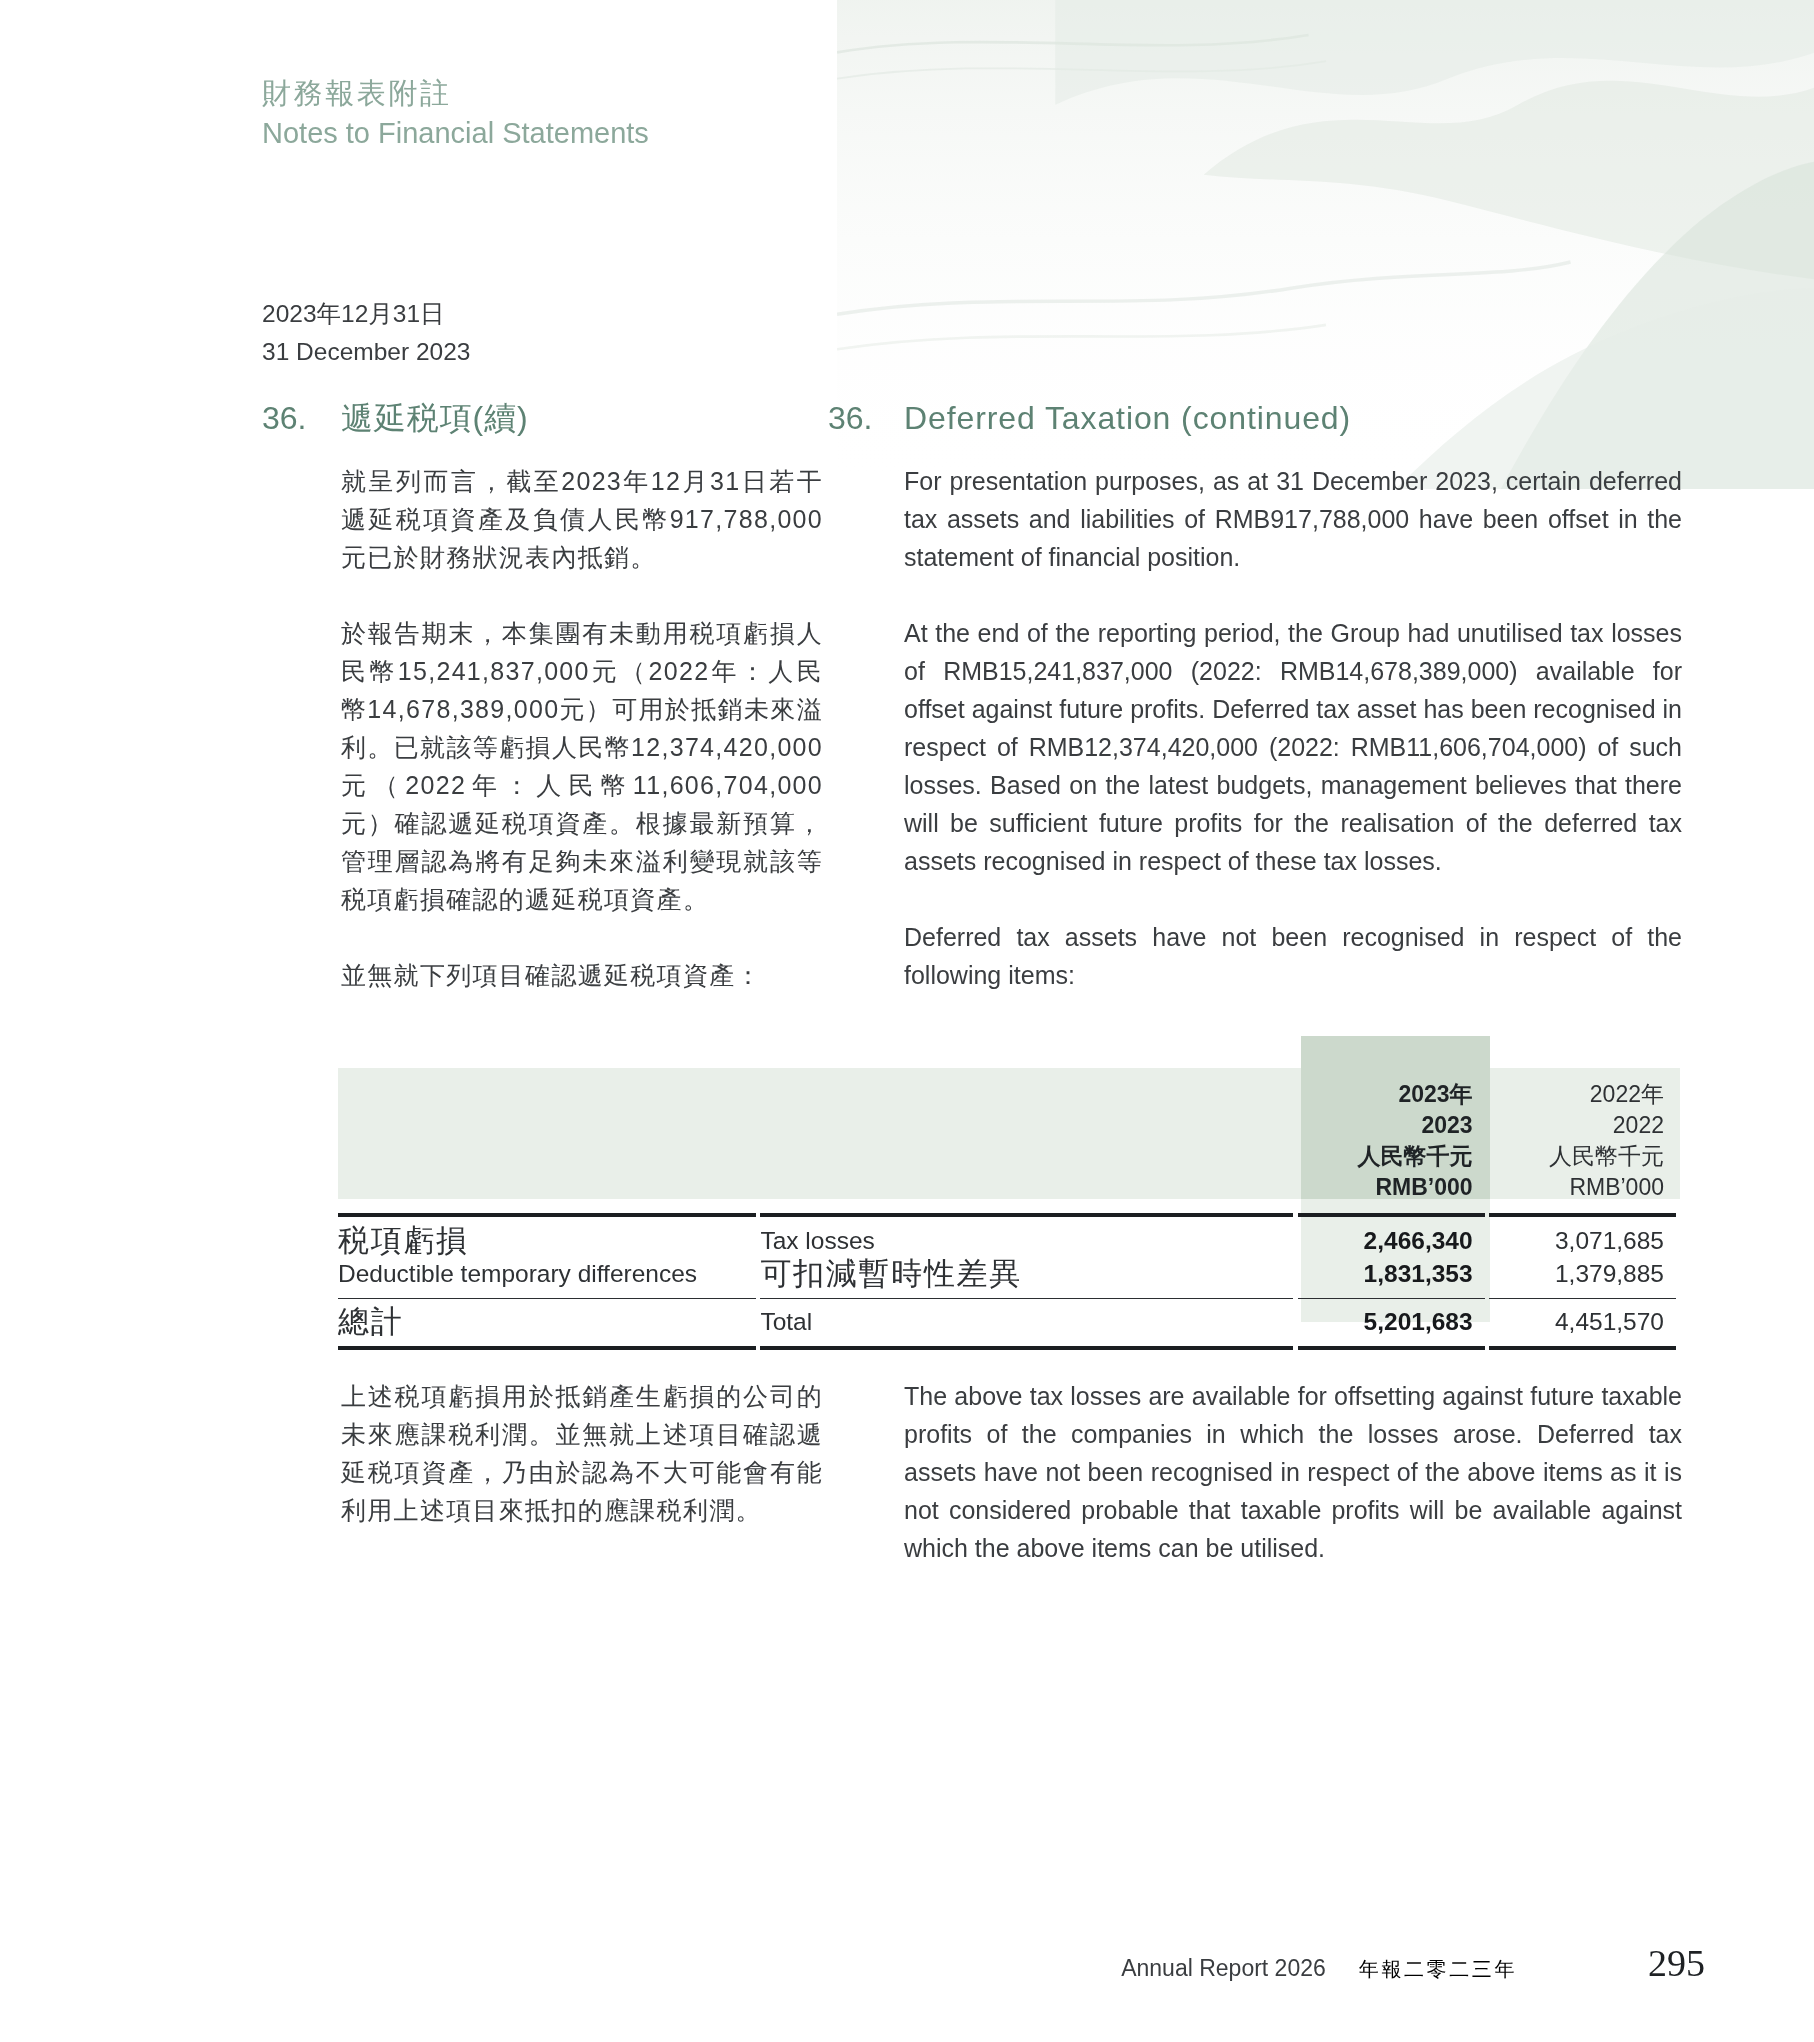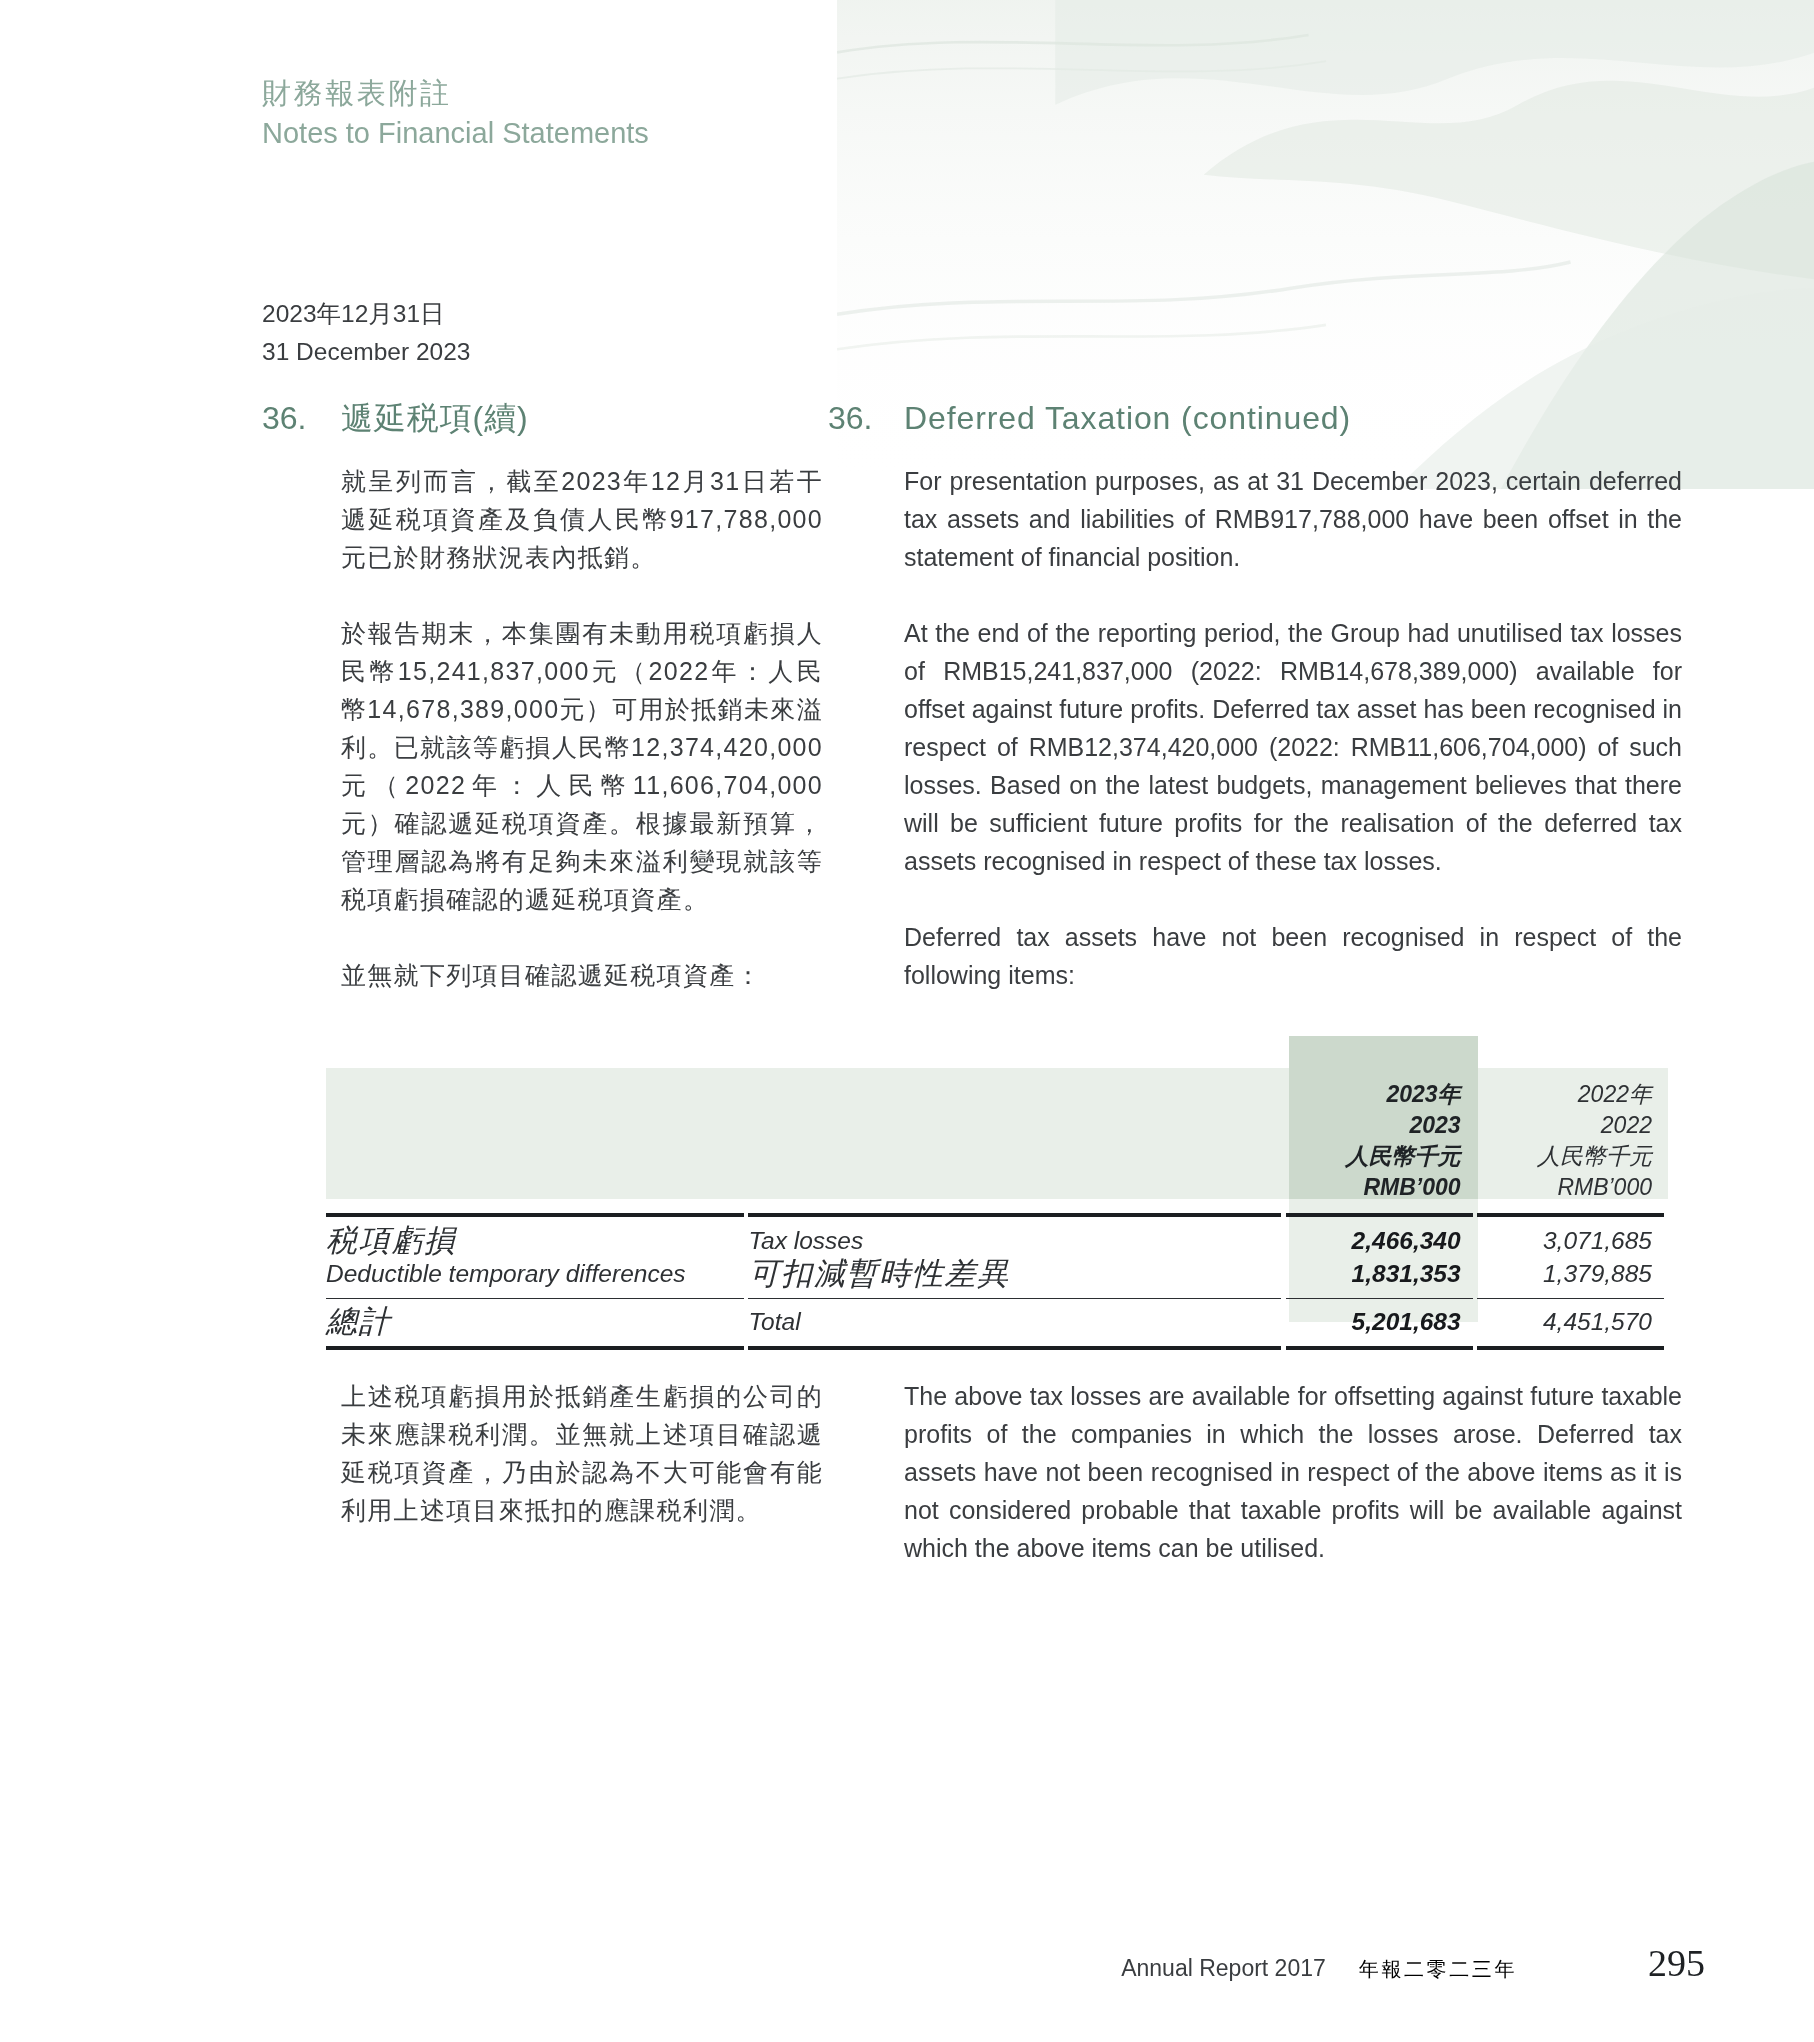--- a/index.html
+++ b/index.html
@@ -32,21 +32,21 @@
   .col-en .body-text{margin-left:76px;}
   .para{
     font-size:25px;line-height:38px;text-align:justify;
     color:#3a3d40;margin:0 0 38px 0;
   }
   .para.zh{letter-spacing:1.3px;}
   .para:last-child{margin-bottom:0;}
   .col-zh .para{margin-top:23px;}
   .col-en .para{margin-top:23px;}
   
-  .tbl{position:absolute;left:326px;top:1036px;width:1342px;height:301px;font-style:italic;}
+  .tbl{position:absolute;left:338px;top:1036px;width:1342px;height:301px;}
   .tbl .band{position:absolute;left:0;top:32px;width:1342px;height:131px;background:#e9efe9;}
   .tbl .stripe-h{position:absolute;left:963px;top:0;width:189px;height:163px;background:#ccd9cc;}
   .tbl .stripe-b{position:absolute;left:963px;top:163px;width:189px;height:123px;background:#e9efe9;}
   .tbl-grid{
     position:relative;display:grid;
     grid-template-columns:418px 533px 187px 187px;
     column-gap:4.4px;
   }
   .cell{min-height:0;}
   .hd{padding-top:43px;padding-bottom:9.6px;border-bottom:4.4px solid #1b1e21;}
@@ -166,19 +166,19 @@
   </div>
 
   <div class="closing-zh">
     <p class="para zh">上述税項虧損用於抵銷產生虧損的公司的未來應課税利潤。並無就上述項目確認遞延税項資產，乃由於認為不大可能會有能利用上述項目來抵扣的應課税利潤。</p>
   </div>
   <div class="closing-en">
     <p class="para">The above tax losses are available for offsetting against future taxable profits of the companies in which the losses arose. Deferred tax assets have not been recognised in respect of the above items as it is not considered probable that taxable profits will be available against which the above items can be utilised.</p>
   </div>
 
   <div class="footer">
-    <span class="f-en">Annual Report 2017</span>
+    <span class="f-en">Annual Report 2026</span>
     <span class="f-zh">年報二零二三年</span>
     <span class="f-page">295</span>
   </div>
 
 </div>
 
 
 </body></html>

